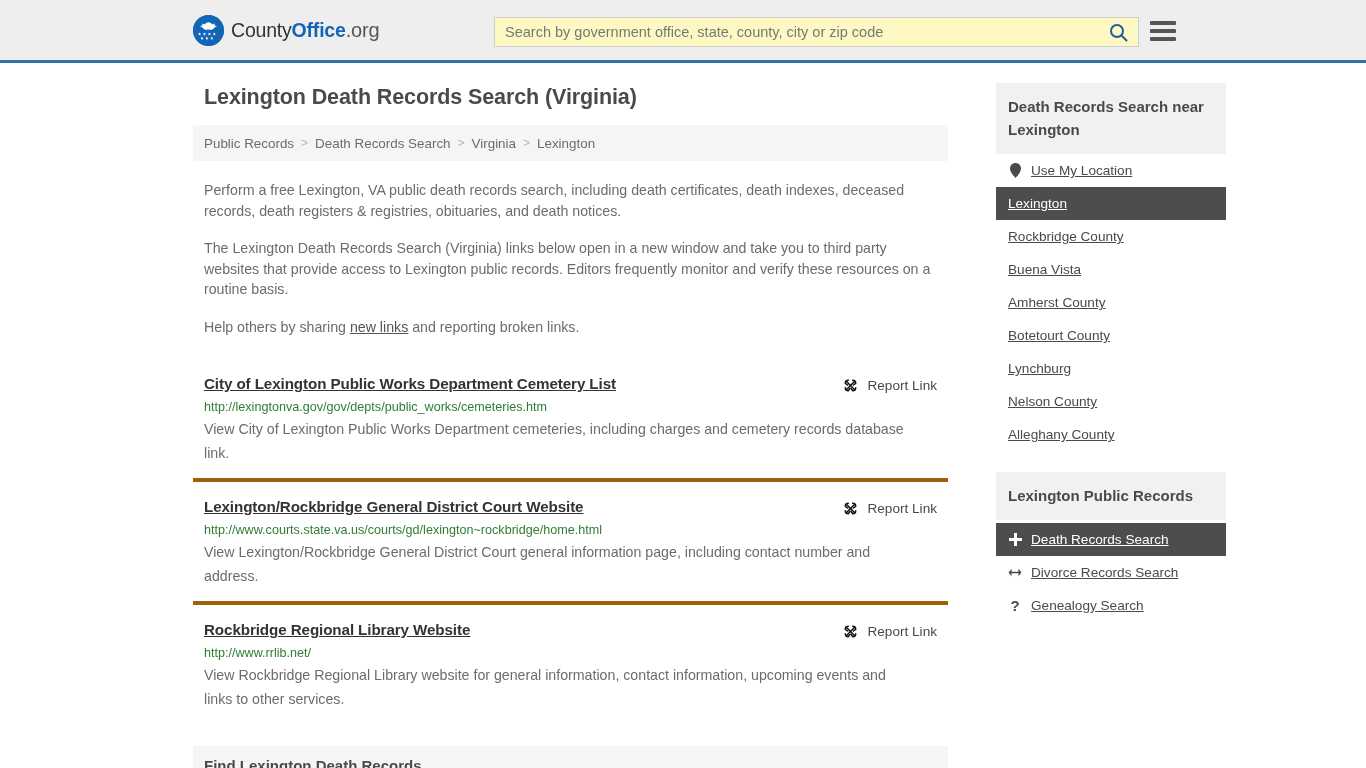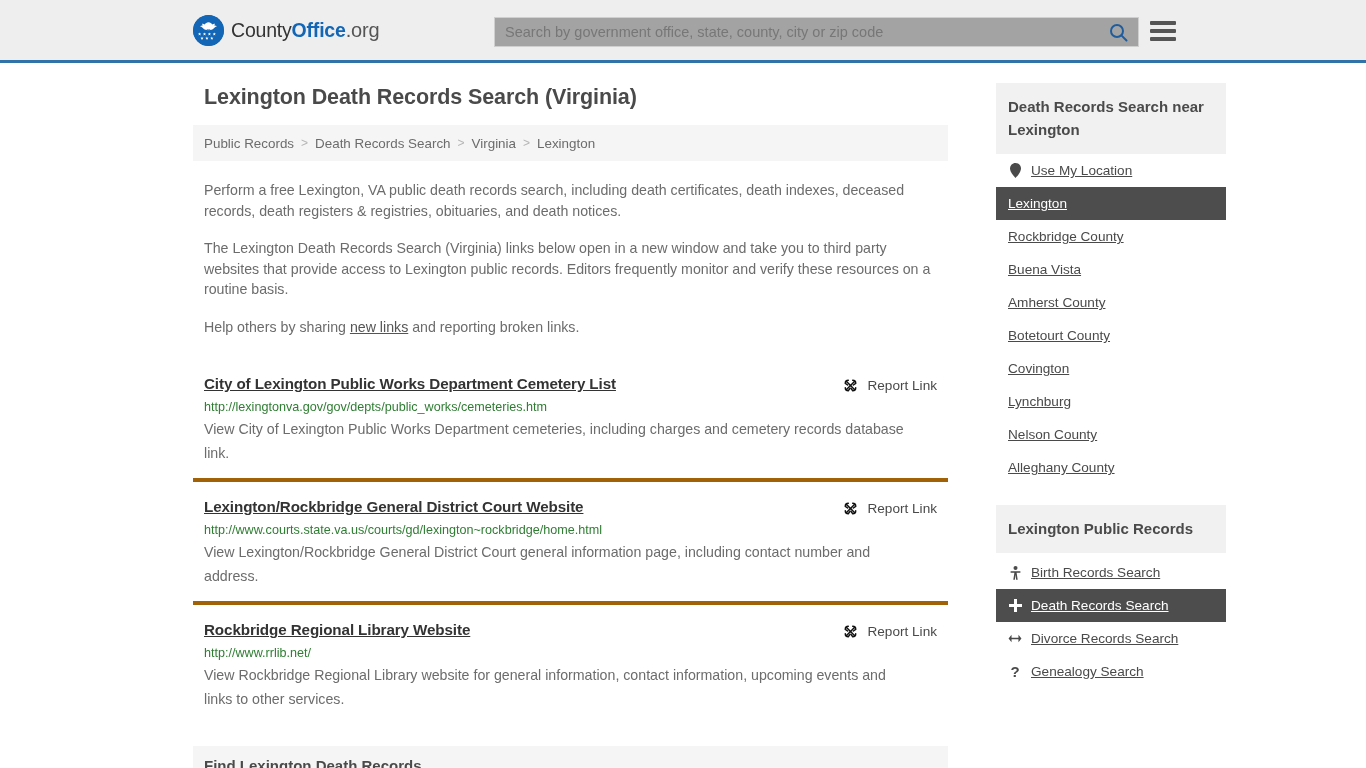--- a/index.html
+++ b/index.html
@@ -43,21 +43,21 @@
     white-space: nowrap;
   }
   .logo-text .c1 { color: #333333; }
   .logo-text .c2 { color: #1266b5; font-weight: bold; }
   .logo-text .c3 { color: #555555; font-size: 20px; }
 
   .search-box {
     position: absolute;
     left: 494px; top: 17px;
     width: 645px; height: 30px;
-    background: #a3a3a3;
+    background: #fef9c3;
     border: 1px solid #cfcfcf;
     display: flex;
     align-items: center;
   }
   .search-input {
     flex: 1;
     border: none; outline: none;
     height: 28px;
     padding: 0 10px;
     font-size: 14.5px;
@@ -391,45 +391,33 @@
       <li class="side-item">
         <a href="#">Buena Vista</a>
       </li>
       <li class="side-item">
         <a href="#">Amherst County</a>
       </li>
       <li class="side-item">
         <a href="#">Botetourt County</a>
       </li>
       <li class="side-item">
-        <a href="#">Covington</a>
-      </li>
-      <li class="side-item">
         <a href="#">Lynchburg</a>
       </li>
       <li class="side-item">
         <a href="#">Nelson County</a>
       </li>
       <li class="side-item">
         <a href="#">Alleghany County</a>
       </li>
     </ul>
 
     <div class="side-block-2">
       <div class="side-card-header">Lexington Public Records</div>
       <ul class="side-list">
-        <li class="side-item">
-          <span class="ico">
-            <svg width="11" height="14" viewBox="0 0 11 14">
-              <circle cx="5.5" cy="2" r="2" fill="#4a4a4a"></circle>
-              <path d="M0.6 5.2h9.8v1.5H6.6l1.1 7H6.1L5.5 8.6 4.9 13.7H3.3l1.1-7H0.6z" fill="#4a4a4a"></path>
-            </svg>
-          </span>
-          <a href="#">Birth Records Search</a>
-        </li>
         <li class="side-item active">
           <span class="ico">
             <svg width="13" height="13" viewBox="0 0 13 13">
               <path d="M5 0h3v5h5v3H8v5H5V8H0V5h5z" fill="#ffffff"></path>
             </svg>
           </span>
           <a href="#">Death Records Search</a>
         </li>
         <li class="side-item">
           <span class="ico">

